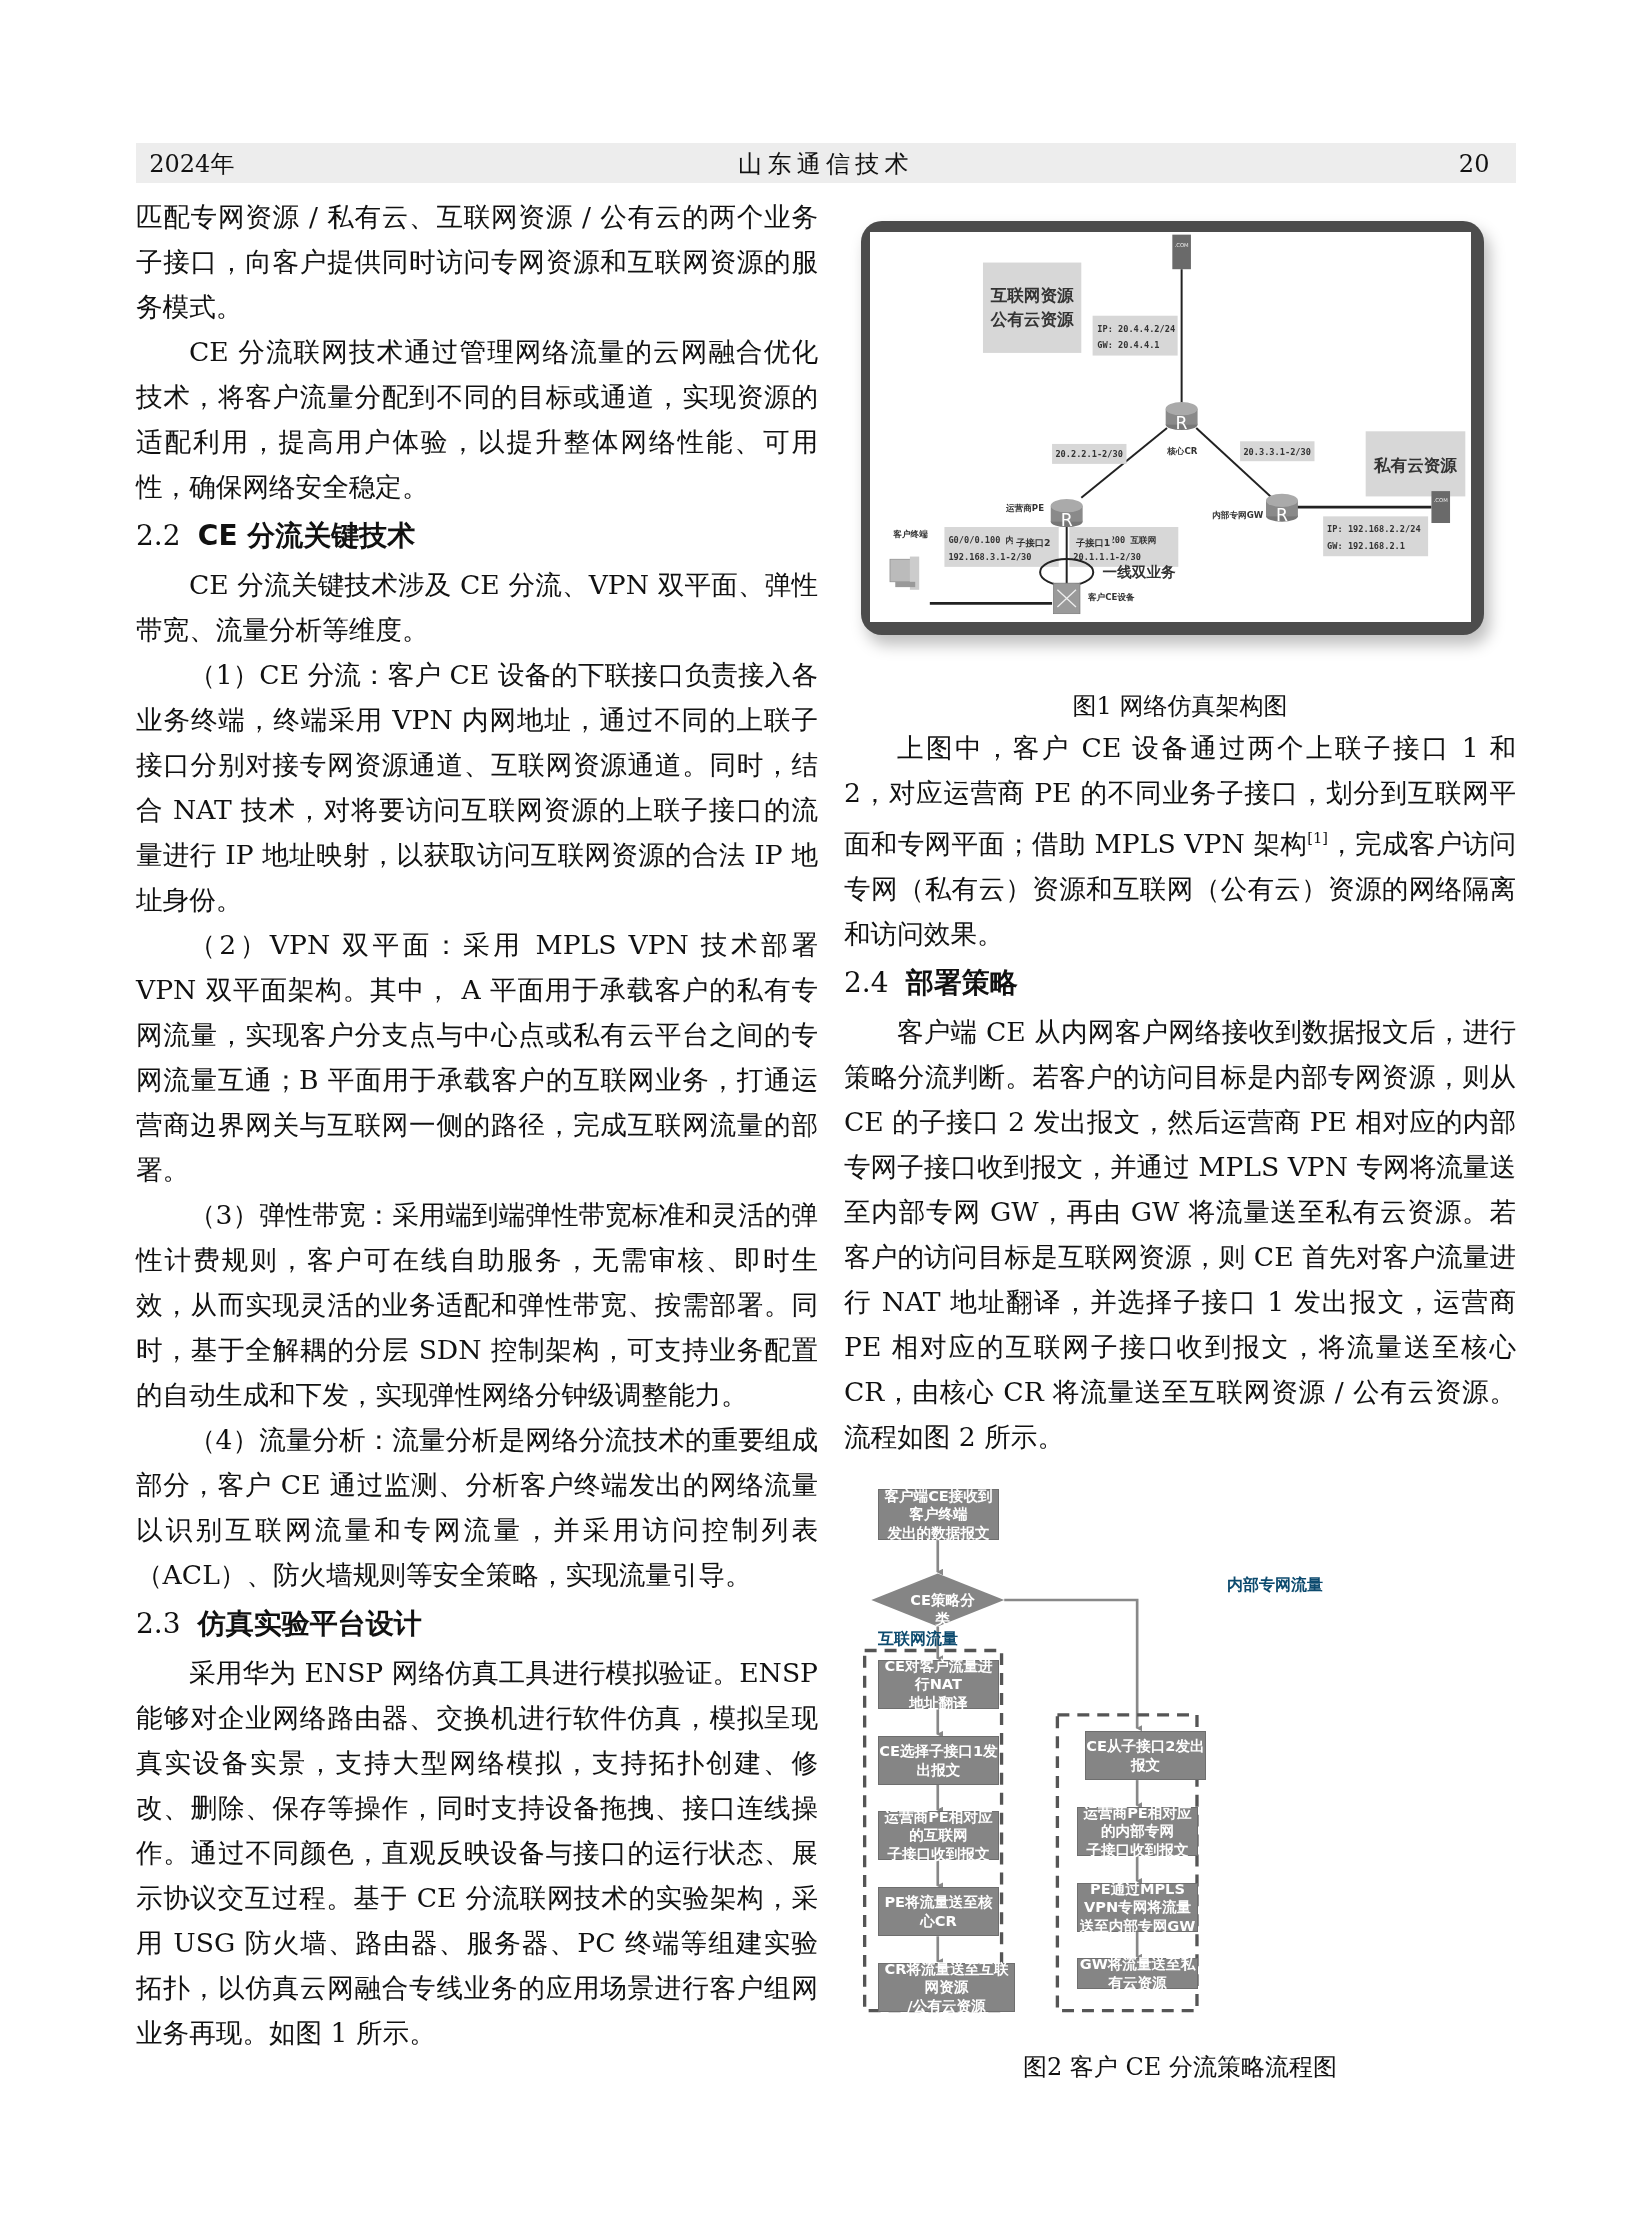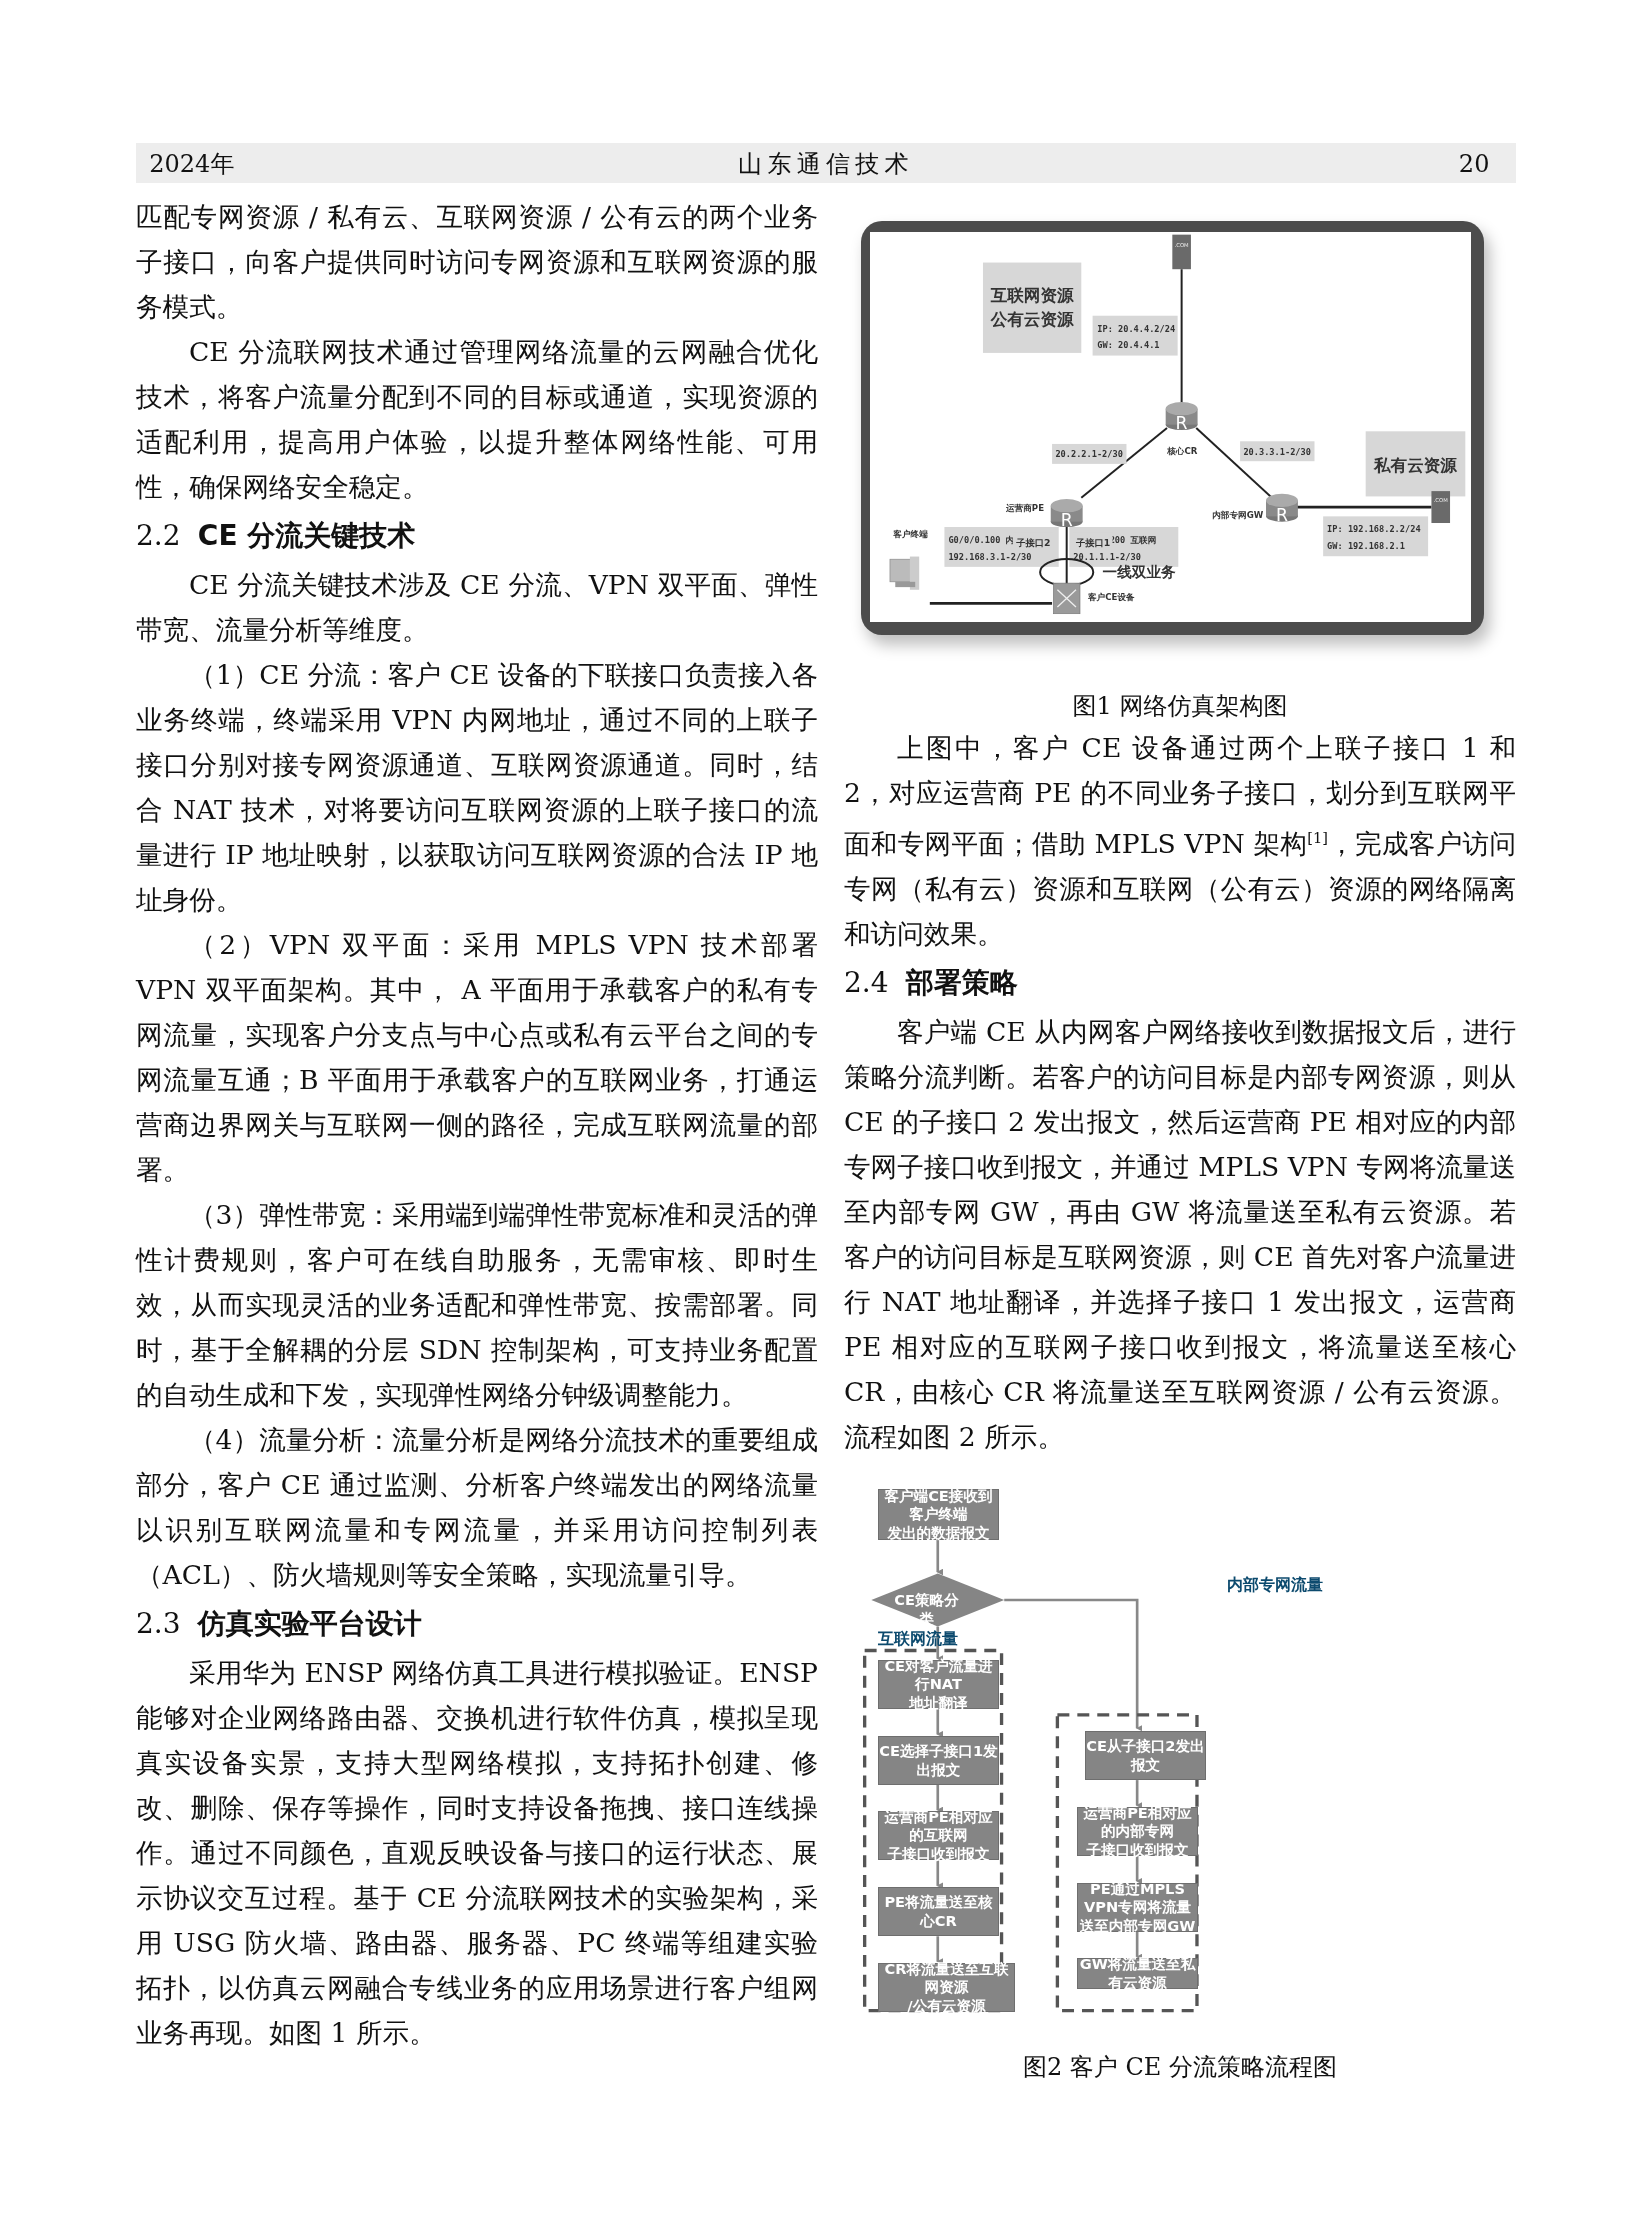--- a/index.html
+++ b/index.html
@@ -190,21 +190,21 @@
     <line x1="120" y1="574" x2="120" y2="612" stroke="#888" stroke-width="4" marker-end="url(#ah)"></line>
     <line x1="120" y1="688" x2="120" y2="726" stroke="#888" stroke-width="4" marker-end="url(#ah)"></line>
 
     <line x1="420" y1="453" x2="420" y2="491" stroke="#888" stroke-width="4" marker-end="url(#ah)"></line>
     <line x1="420" y1="567" x2="420" y2="605" stroke="#888" stroke-width="4" marker-end="url(#ah)"></line>
     <line x1="420" y1="681" x2="420" y2="719" stroke="#888" stroke-width="4" marker-end="url(#ah)"></line>
   </svg>
 
   <div class="fbox" style="left:20px;top:10px;width:121px;height:51px;white-space:pre-line;">客户端CE接收到客户终端
 发出的数据报文</div>
-  <div class="flabel" style="left:34px;top:112px;width:69px;text-align:center;color:#fff;font-size:14.6px;">CE策略分类</div>
+  <div class="flabel" style="left:50px;top:112px;width:69px;text-align:center;color:#fff;font-size:14.6px;">CE策略分类</div>
   <div class="flabel" style="left:20px;top:150px;">互联网流量</div>
   <div class="flabel" style="left:369px;top:96px;">内部专网流量</div>
 
   <div class="fbox" style="left:20px;top:181px;width:121px;height:49px;white-space:pre-line;">CE对客户流量进行NAT
 地址翻译</div>
   <div class="fbox" style="left:20px;top:257px;width:121px;height:49px;white-space:pre-line;">CE选择子接口1发出报文</div>
   <div class="fbox" style="left:20px;top:332px;width:121px;height:49px;white-space:pre-line;">运营商PE相对应的互联网
 子接口收到报文</div>
   <div class="fbox" style="left:20px;top:408px;width:121px;height:49px;white-space:pre-line;">PE将流量送至核心CR</div>
   <div class="fbox" style="left:20px;top:484px;width:137px;height:49px;white-space:pre-line;">CR将流量送至互联网资源

